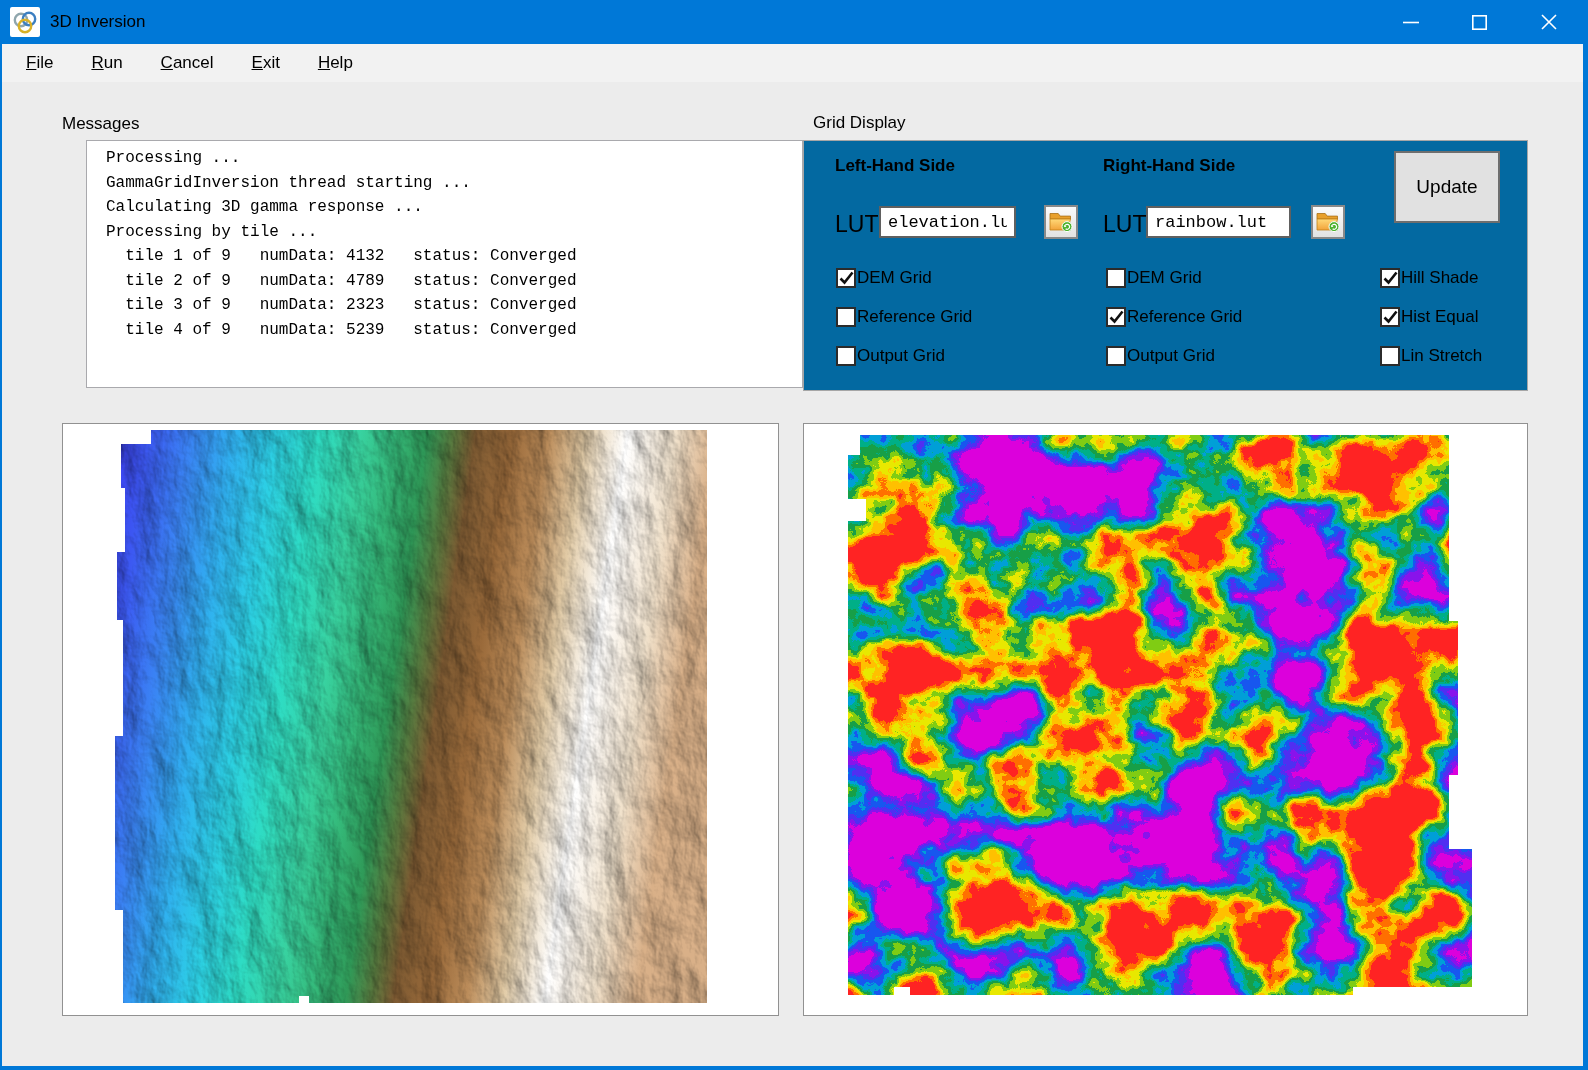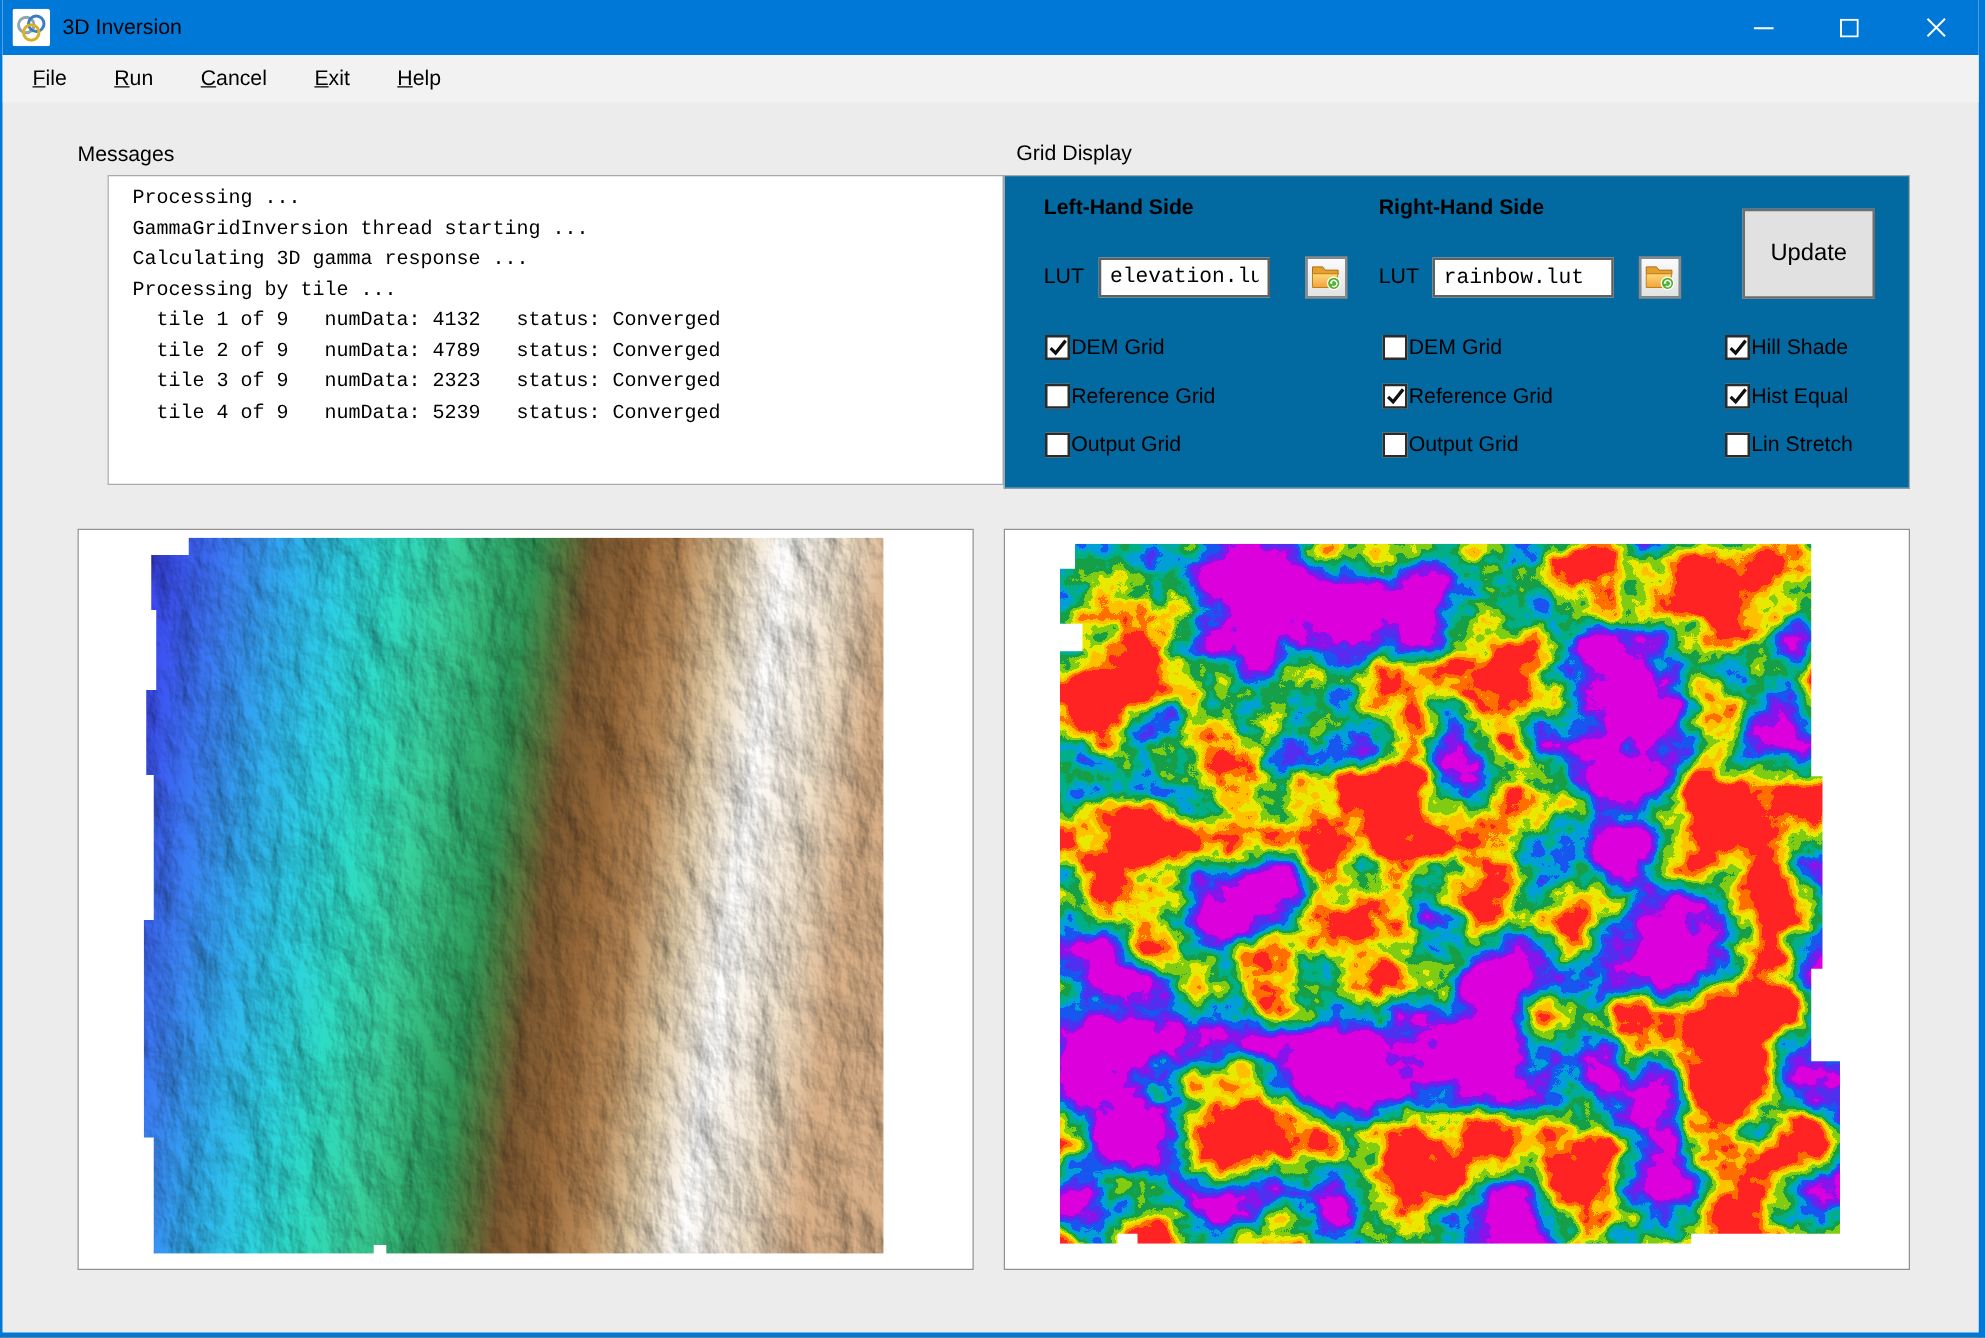--- a/index.html
+++ b/index.html
@@ -24,26 +24,26 @@
   
   .section-label{position:absolute;font-size:17px;}
   
   .messages-box{position:absolute;left:60px;top:140px;width:717px;height:248px;background:#fff;
     border:1px solid #a9a9ad;box-sizing:border-box;padding:5px 8px 0 19px;overflow:hidden;margin-left:24px;}
   .msg-line{font-family:"Liberation Mono","DejaVu Sans Mono",monospace;font-size:16px;line-height:24.5px;white-space:pre;}
   
   .grid-box{position:absolute;left:801px;top:140px;width:725px;height:251px;background:#0369a1;
     border:1px solid #a6a6a6;box-sizing:border-box;}
   .col-header{position:absolute;top:15px;font-weight:bold;font-size:17px;white-space:nowrap;}
-  .lut-label{position:absolute;top:70px;font-size:17px;}
+  .lut-label{position:absolute;top:70px;font-size:23px;}
   .lut-input{position:absolute;top:65px;height:32px;border:2px solid #606060;background:#fff;font-size:17px;
     font-family:Liberation Mono, monospace;padding:0 7px;box-sizing:border-box;}
   .browse-btn{position:absolute;top:64px;width:34px;height:34px;box-sizing:border-box;border:2px solid #898989;
     background:linear-gradient(#fbfbfb,#e2e2e2);display:flex;align-items:center;justify-content:center;padding:0;}
-  .update-btn{position:absolute;left:590px;top:26px;width:106px;height:72px;background:#e1e1e1;
+  .update-btn{position:absolute;left:590px;top:10px;width:106px;height:72px;background:#e1e1e1;
     border:2px solid #6e6e6e;font-size:19px;font-family:"Liberation Sans","DejaVu Sans",sans-serif;color:#000;}
   
   .cb{position:absolute;display:flex;align-items:center;}
   .cb-box{width:20px;height:20px;background:#fff;border:2px solid #2b2b2b;box-sizing:border-box;
     display:flex;align-items:center;justify-content:center;flex:0 0 auto;}
   .cb-label{margin-left:1px;font-size:17px;white-space:nowrap;}
   .cb svg.check{display:none;}
   .cb.checked svg.check{display:block;}
   
   .panel{position:absolute;background:#fff;border:1px solid #919191;box-sizing:border-box;}

